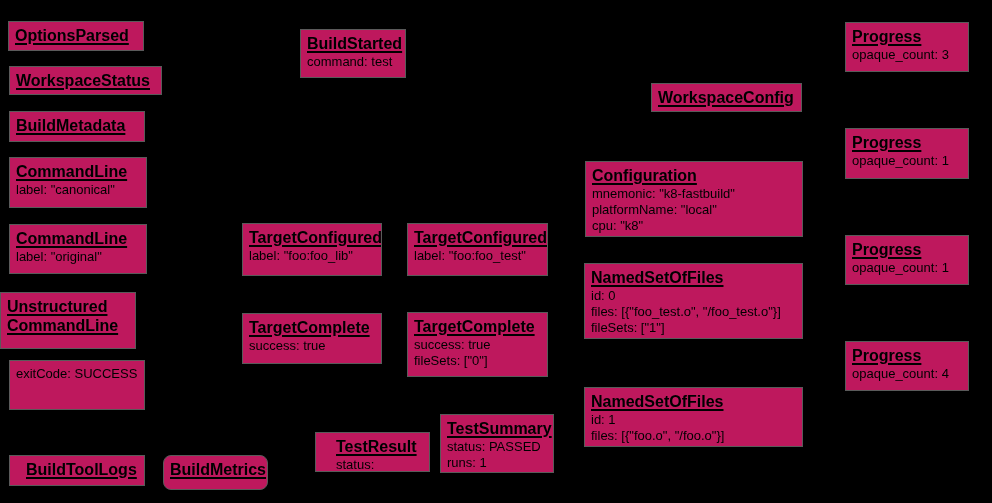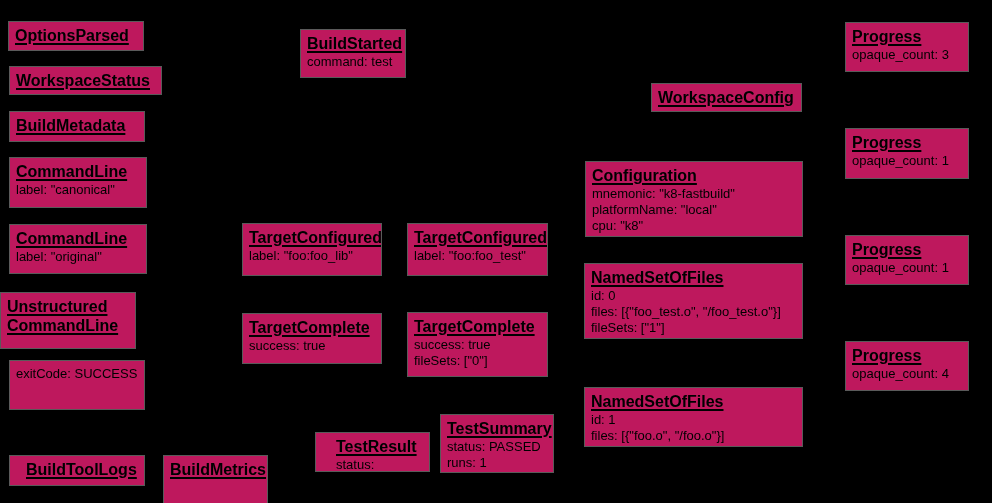--- a/index.html
+++ b/index.html
@@ -42,21 +42,21 @@
   }
   
   .p-options-parsed        { left: 8px;   top: 12px;  width: 136px; height: 30px; }
   .p-workspace-status      { left: 9px;   top: 57px;  width: 153px; height: 29px; }
   .p-build-metadata        { left: 9px;   top: 102px; width: 136px; height: 31px; }
   .p-command-line-canonical{ left: 9px;   top: 148px; width: 138px; height: 51px; }
   .p-command-line-original { left: 9px;   top: 215px; width: 138px; height: 50px; }
   .p-unstructured-cl       { left: 0;   top: 283px; width: 136px; height: 57px; }
   .p-build-finished        { left: 9px;   top: 351px; width: 136px; height: 50px; }
   .p-build-tool-logs       { left: 9px;   top: 446px; width: 136px; height: 31px; padding-left: 16px; }
-  .p-build-metrics         { left: 163px; top: 446px; width: 105px; height: 49px; }
+  .p-build-metrics         { left: 163px; top: 446px; width: 105px; height: 35px; border-radius: 8px; }
   .p-build-started         { left: 300px; top: 20px;  width: 106px; height: 49px; }
   .p-pattern-expanded      { left: 301px; top: 114px; width: 157px; height: 49px; }
   .p-target-configured-lib { left: 242px; top: 214px; width: 140px; height: 53px; }
   .p-target-configured-test{ left: 407px; top: 214px; width: 141px; height: 53px; }
   .p-target-complete-lib   { left: 242px; top: 304px; width: 140px; height: 51px; }
   .p-target-complete-test  { left: 407px; top: 303px; width: 141px; height: 65px; }
   .p-test-result           { left: 315px; top: 423px; width: 115px; height: 40px; padding-left: 20px; }
   .p-test-summary          { left: 440px; top: 405px; width: 114px; height: 59px; }
   .p-workspace-config      { left: 651px; top: 74px;  width: 151px; height: 29px; }
   .p-configuration         { left: 585px; top: 152px; width: 218px; height: 76px; }

